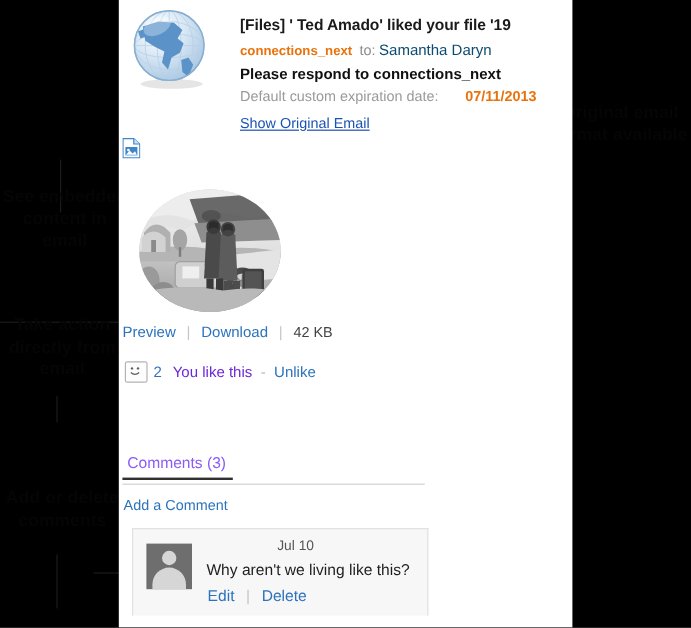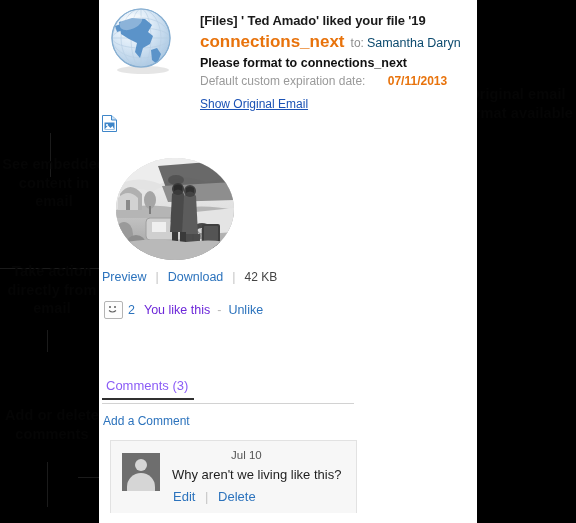--- a/index.html
+++ b/index.html
@@ -77,21 +77,21 @@
     white-space: nowrap;
     line-height: 1.2;
     letter-spacing: -0.1px;
   }
   .hdr-from-row {
     margin-top: 3px;
     white-space: nowrap;
     line-height: 1.2;
   }
   .hdr-sender {
-    font-size: 17px;
+    font-size: 11px;
     font-weight: bold;
     color: #e8730c;
   }
   .hdr-to-lbl {
     font-size: 12px;
     color: #8d8d8d;
     margin-left: 6px;
   }
   .hdr-to-name {
     font-size: 12.5px;
@@ -393,21 +393,21 @@
         <circle cx="34" cy="32" r="29" fill="none" stroke="#87afd2" stroke-width="1.2"></circle>
         <ellipse cx="24" cy="16" rx="12" ry="7" fill="#ffffff" opacity="0.30" transform="rotate(-25 24 16)"></ellipse>
       </svg>
     </div>
 
     <div class="hdr-body" data-name="header-text-block">
       <div class="hdr-title" data-name="notification-title">[Files] ' Ted Amado' liked your file '19</div>
       <div class="hdr-from-row" data-name="sender-row">
         <span class="hdr-sender" data-name="sender-name">connections_next</span><span class="hdr-to-lbl" data-name="to-label">to:</span><span class="hdr-to-name" data-name="recipient-name">Samantha Daryn</span>
       </div>
-      <div class="hdr-respond" data-name="respond-prompt">Please format to connections_next</div>
+      <div class="hdr-respond" data-name="respond-prompt">Please respond to connections_next</div>
       <div class="hdr-exp" data-name="expiration-row">
         <span data-name="expiration-label">Default custom expiration date:</span>
         <b data-name="expiration-date">07/11/2013</b>
       </div>
       <div class="hdr-link" data-name="show-original-email-link">Show Original Email</div>
     </div>
   </div>
 
   <div class="att-row" data-name="attachment-row">
     <span class="att-icon" data-name="image-file-icon">

